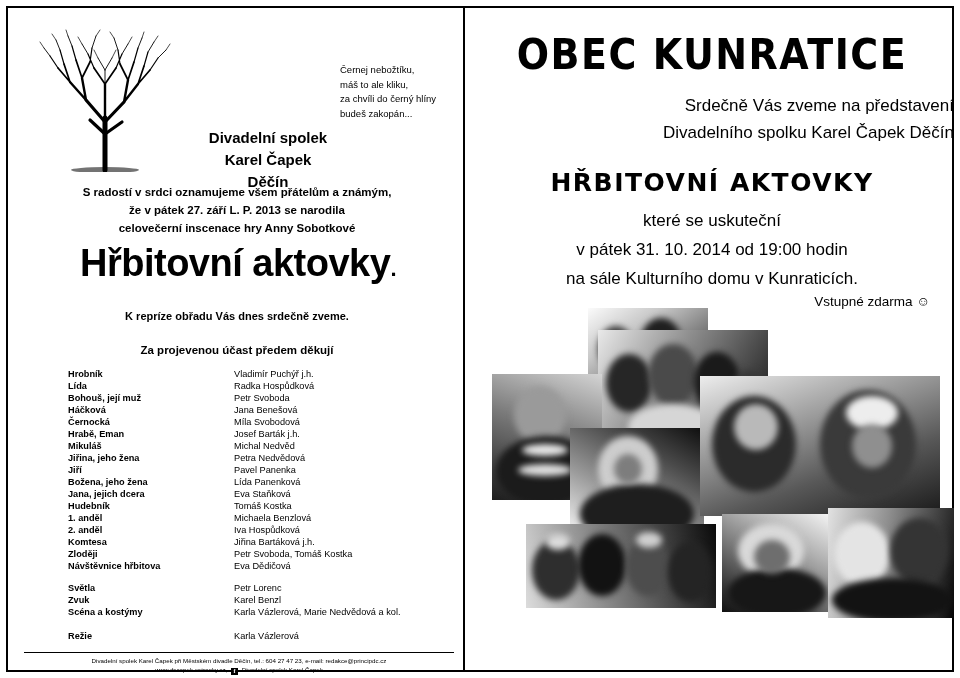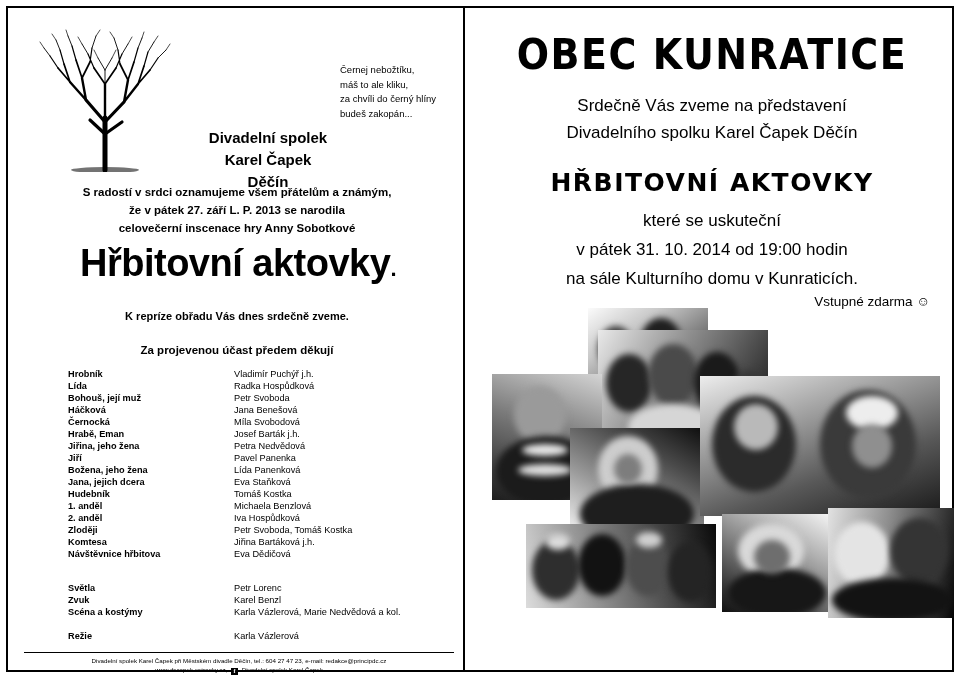--- a/index.html
+++ b/index.html
@@ -338,20 +338,24 @@
         </div>
       <div class="cast-row">
           <div class="cast-role">Černocká</div>
           <div class="cast-name">Míla Svobodová</div>
         </div>
       <div class="cast-row">
           <div class="cast-role">Hrabě, Eman</div>
           <div class="cast-name">Josef Barták j.h.</div>
         </div>
       <div class="cast-row">
+          <div class="cast-role">Mikuláš</div>
+          <div class="cast-name">Michal Nedvěd</div>
+        </div>
+      <div class="cast-row">
           <div class="cast-role">Jiřina, jeho žena</div>
           <div class="cast-name">Petra Nedvědová</div>
         </div>
       <div class="cast-row">
           <div class="cast-role">Jiří</div>
           <div class="cast-name">Pavel Panenka</div>
         </div>
       <div class="cast-row">
           <div class="cast-role">Božena, jeho žena</div>
           <div class="cast-name">Lída Panenková</div>
@@ -366,26 +370,26 @@
         </div>
       <div class="cast-row">
           <div class="cast-role">1. anděl</div>
           <div class="cast-name">Michaela Benzlová</div>
         </div>
       <div class="cast-row">
           <div class="cast-role">2. anděl</div>
           <div class="cast-name">Iva Hospůdková</div>
         </div>
       <div class="cast-row">
+          <div class="cast-role">Komtesa</div>
+          <div class="cast-name">Jiřina Bartáková j.h.</div>
+        </div>
+      <div class="cast-row">
           <div class="cast-role">Zloději</div>
           <div class="cast-name">Petr Svoboda, Tomáš Kostka</div>
-        </div>
-      <div class="cast-row">
-          <div class="cast-role">Komtesa</div>
-          <div class="cast-name">Jiřina Bartáková j.h.</div>
         </div>
       <div class="cast-row">
           <div class="cast-role">Návštěvnice hřbitova</div>
           <div class="cast-name">Eva Dědičová</div>
         </div>
     </div>
 
     <div class="crew">
       <div class="cast-row">
           <div class="cast-role">Světla</div>
@@ -415,21 +419,21 @@
         <span class="fb">f</span>
         <span>Divadelní spolek Karel Čapek</span>
       </div>
     </div>
   </div>
 
   <div class="right">
 
     <div class="obec">OBEC KUNRATICE</div>
 
-    <div class="invite" style="white-space:pre-line;">Srdečně Vás zveme na představení
+    <div class="invite" style="white-space:pre-line;text-align:right;">Srdečně Vás zveme na představení
 Divadelního spolku Karel Čapek Děčín</div>
 
     <div class="playtitle">HŘBITOVNÍ AKTOVKY</div>
 
     <div class="when" style="white-space:pre-line;">které se uskuteční
 v pátek 31. 10. 2014 od 19:00 hodin
 na sále Kulturního domu v Kunraticích.</div>
 
     <div class="free">Vstupné zdarma ☺</div>
 

